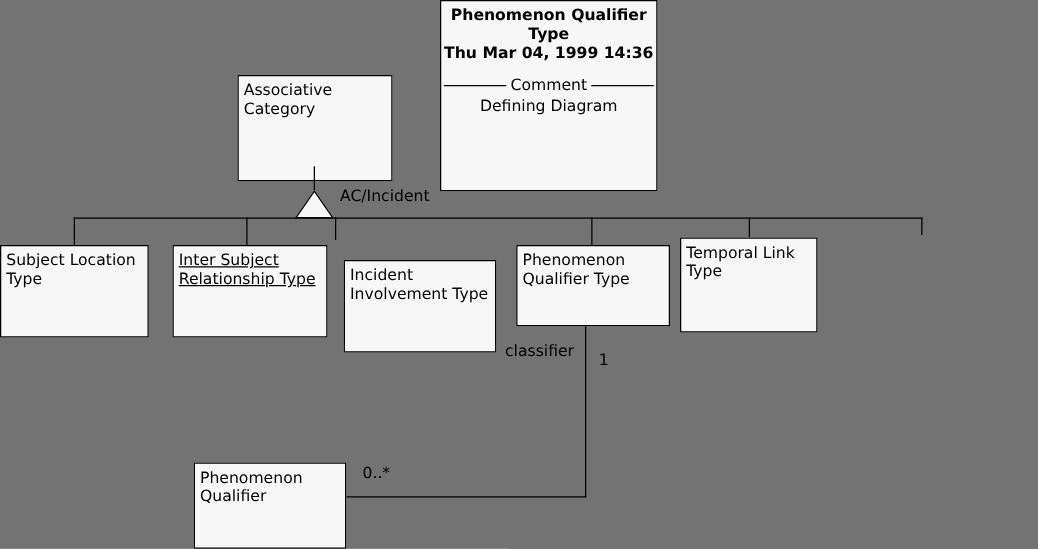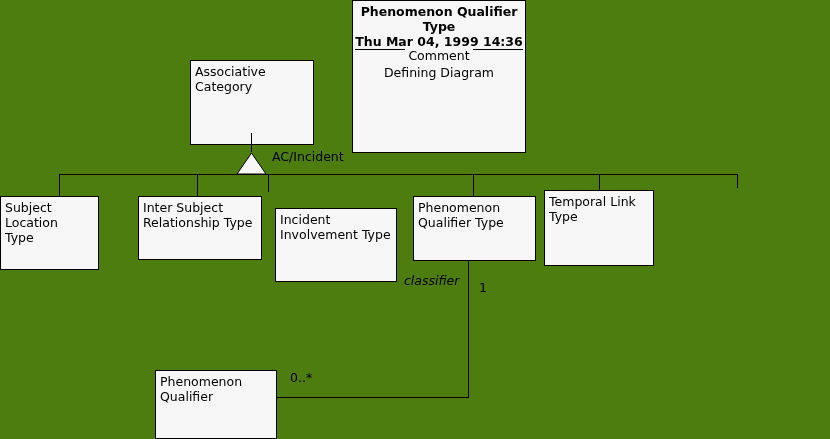--- a/index.html
+++ b/index.html
@@ -11,21 +11,21 @@
     width: 830px;
     height: 439px;
     background: #f7f7f7;
     font-family: "DejaVu Sans", sans-serif;
     overflow: hidden;
   }
   #canvas {
     position: relative;
     width: 830px;
     height: 439px;
-    background: #4d7c0f;
+    background: #737373;
   }
 
   
   .node {
     position: absolute;
     box-sizing: border-box;
     background: #f7f7f7;
     border: 1px solid #000;
   }
   .node .node-label {
@@ -55,22 +55,22 @@
     line-height: 15px;
     color: #000;
     white-space: pre-line;
   }
   .title-box .tline.first { margin-top: 3px; }
 
   
   .divider {
     position: relative;
     display: flex;
-    align-items: flex-start;
-    margin-top: 0;
+    align-items: center;
+    margin-top: 12px;
     padding: 0 2px;
   }
   .divider .rule {
     flex: 1 1 auto;
     height: 0;
     border-top: 1px solid #000;
   }
   .divider .cap {
     flex: 0 0 auto;
     padding: 0 3px;
@@ -103,21 +103,21 @@
   }
 
   
   .lbl {
     position: absolute;
     font-size: 12.5px;
     line-height: 14px;
     color: #000;
     white-space: nowrap;
   }
-  .lbl.italic { font-style: italic; }
+  .lbl.italic { }
 </style>
 </head>
 <body>
 
 <div id="canvas">
 
   <div class="title-box">
     <div class="tline first">Phenomenon Qualifier Type</div>
     <div class="tline">Thu Mar 04, 1999  14:36</div>
 
@@ -147,26 +147,26 @@
 
   <div class="hline" style="left:59px; top:174px; width:679px;"></div>
 
   <div class="vline" style="left:59px;  top:174px; height:22px;"></div>
   <div class="vline" style="left:197px; top:174px; height:22px;"></div>
   <div class="vline" style="left:268px; top:174px; height:18px;"></div>
   <div class="vline" style="left:473px; top:174px; height:22px;"></div>
   <div class="vline" style="left:599px; top:174px; height:16px;"></div>
   <div class="vline" style="left:737px; top:174px; height:14px;"></div>
 
-  <div class="node" style="left:0px; top:196px; width:99px; height:74px;">
+  <div class="node" style="left:0px; top:196px; width:119px; height:74px;">
     <span class="node-label">Subject Location
 Type</span>
   </div>
 
-  <div class="node" style="left:138px; top:196px; width:124px; height:64px;">
+  <div class="node" style="left:138px; top:196px; width:124px; height:74px;text-decoration:underline;">
     <span class="node-label">Inter Subject
 Relationship Type</span>
   </div>
 
   <div class="node" style="left:275px; top:192px; width:122px; height:74px;margin-top:16px;">
     <span class="node-label">Incident
 Involvement Type</span>
   </div>
 
   <div class="node" style="left:413px; top:196px; width:123px; height:65px;">

